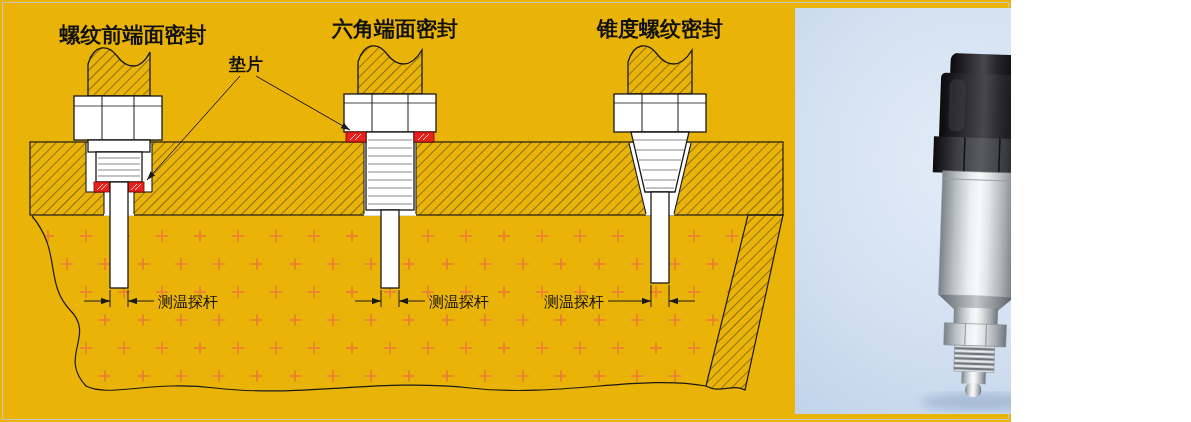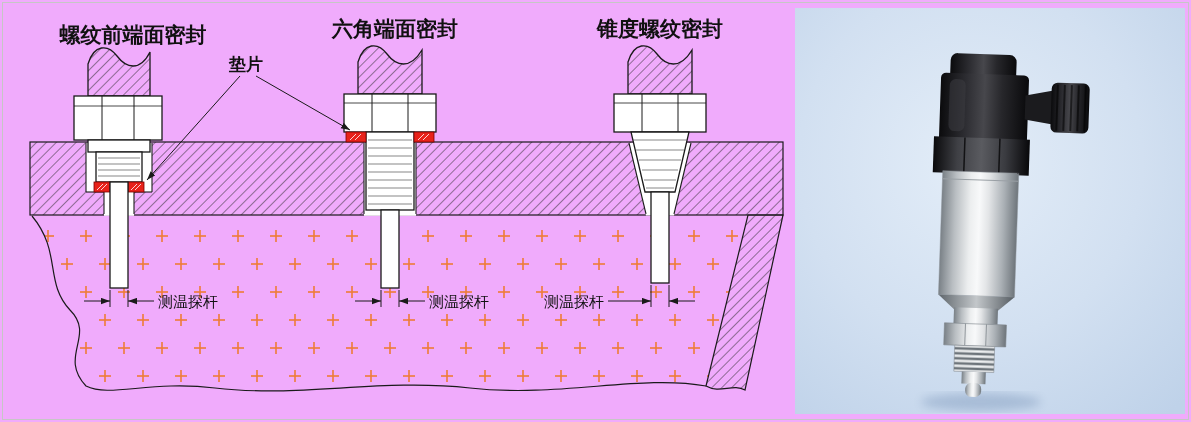--- a/index.html
+++ b/index.html
@@ -1,16 +1,16 @@
 <!DOCTYPE html>
 <html><head>
 <meta charset="utf-8">
 <style>
   html,body{margin:0;padding:0;background:#ffffff;font-family:"Liberation Sans", sans-serif;}
-  .stage{position:relative;width:1191px;height:422px;background:#f0abfc;overflow:hidden;}
+  .stage{position:relative;width:1011px;height:422px;background:#eab308;overflow:hidden;}
   .frame{position:absolute;inset:2px;border:1px solid #c6c6c6;pointer-events:none;}
   .diagram-svg{position:absolute;left:0;top:0;}
   .photo-svg{position:absolute;left:795px;top:8px;}
   text{fill:#111111;}
   .seal-label{font-size:21px;font-weight:600;}
   .gasket-label{font-size:17px;font-weight:600;}
   .probe-label{font-size:15px;font-weight:400;}
 </style>
 </head>
 <body>

